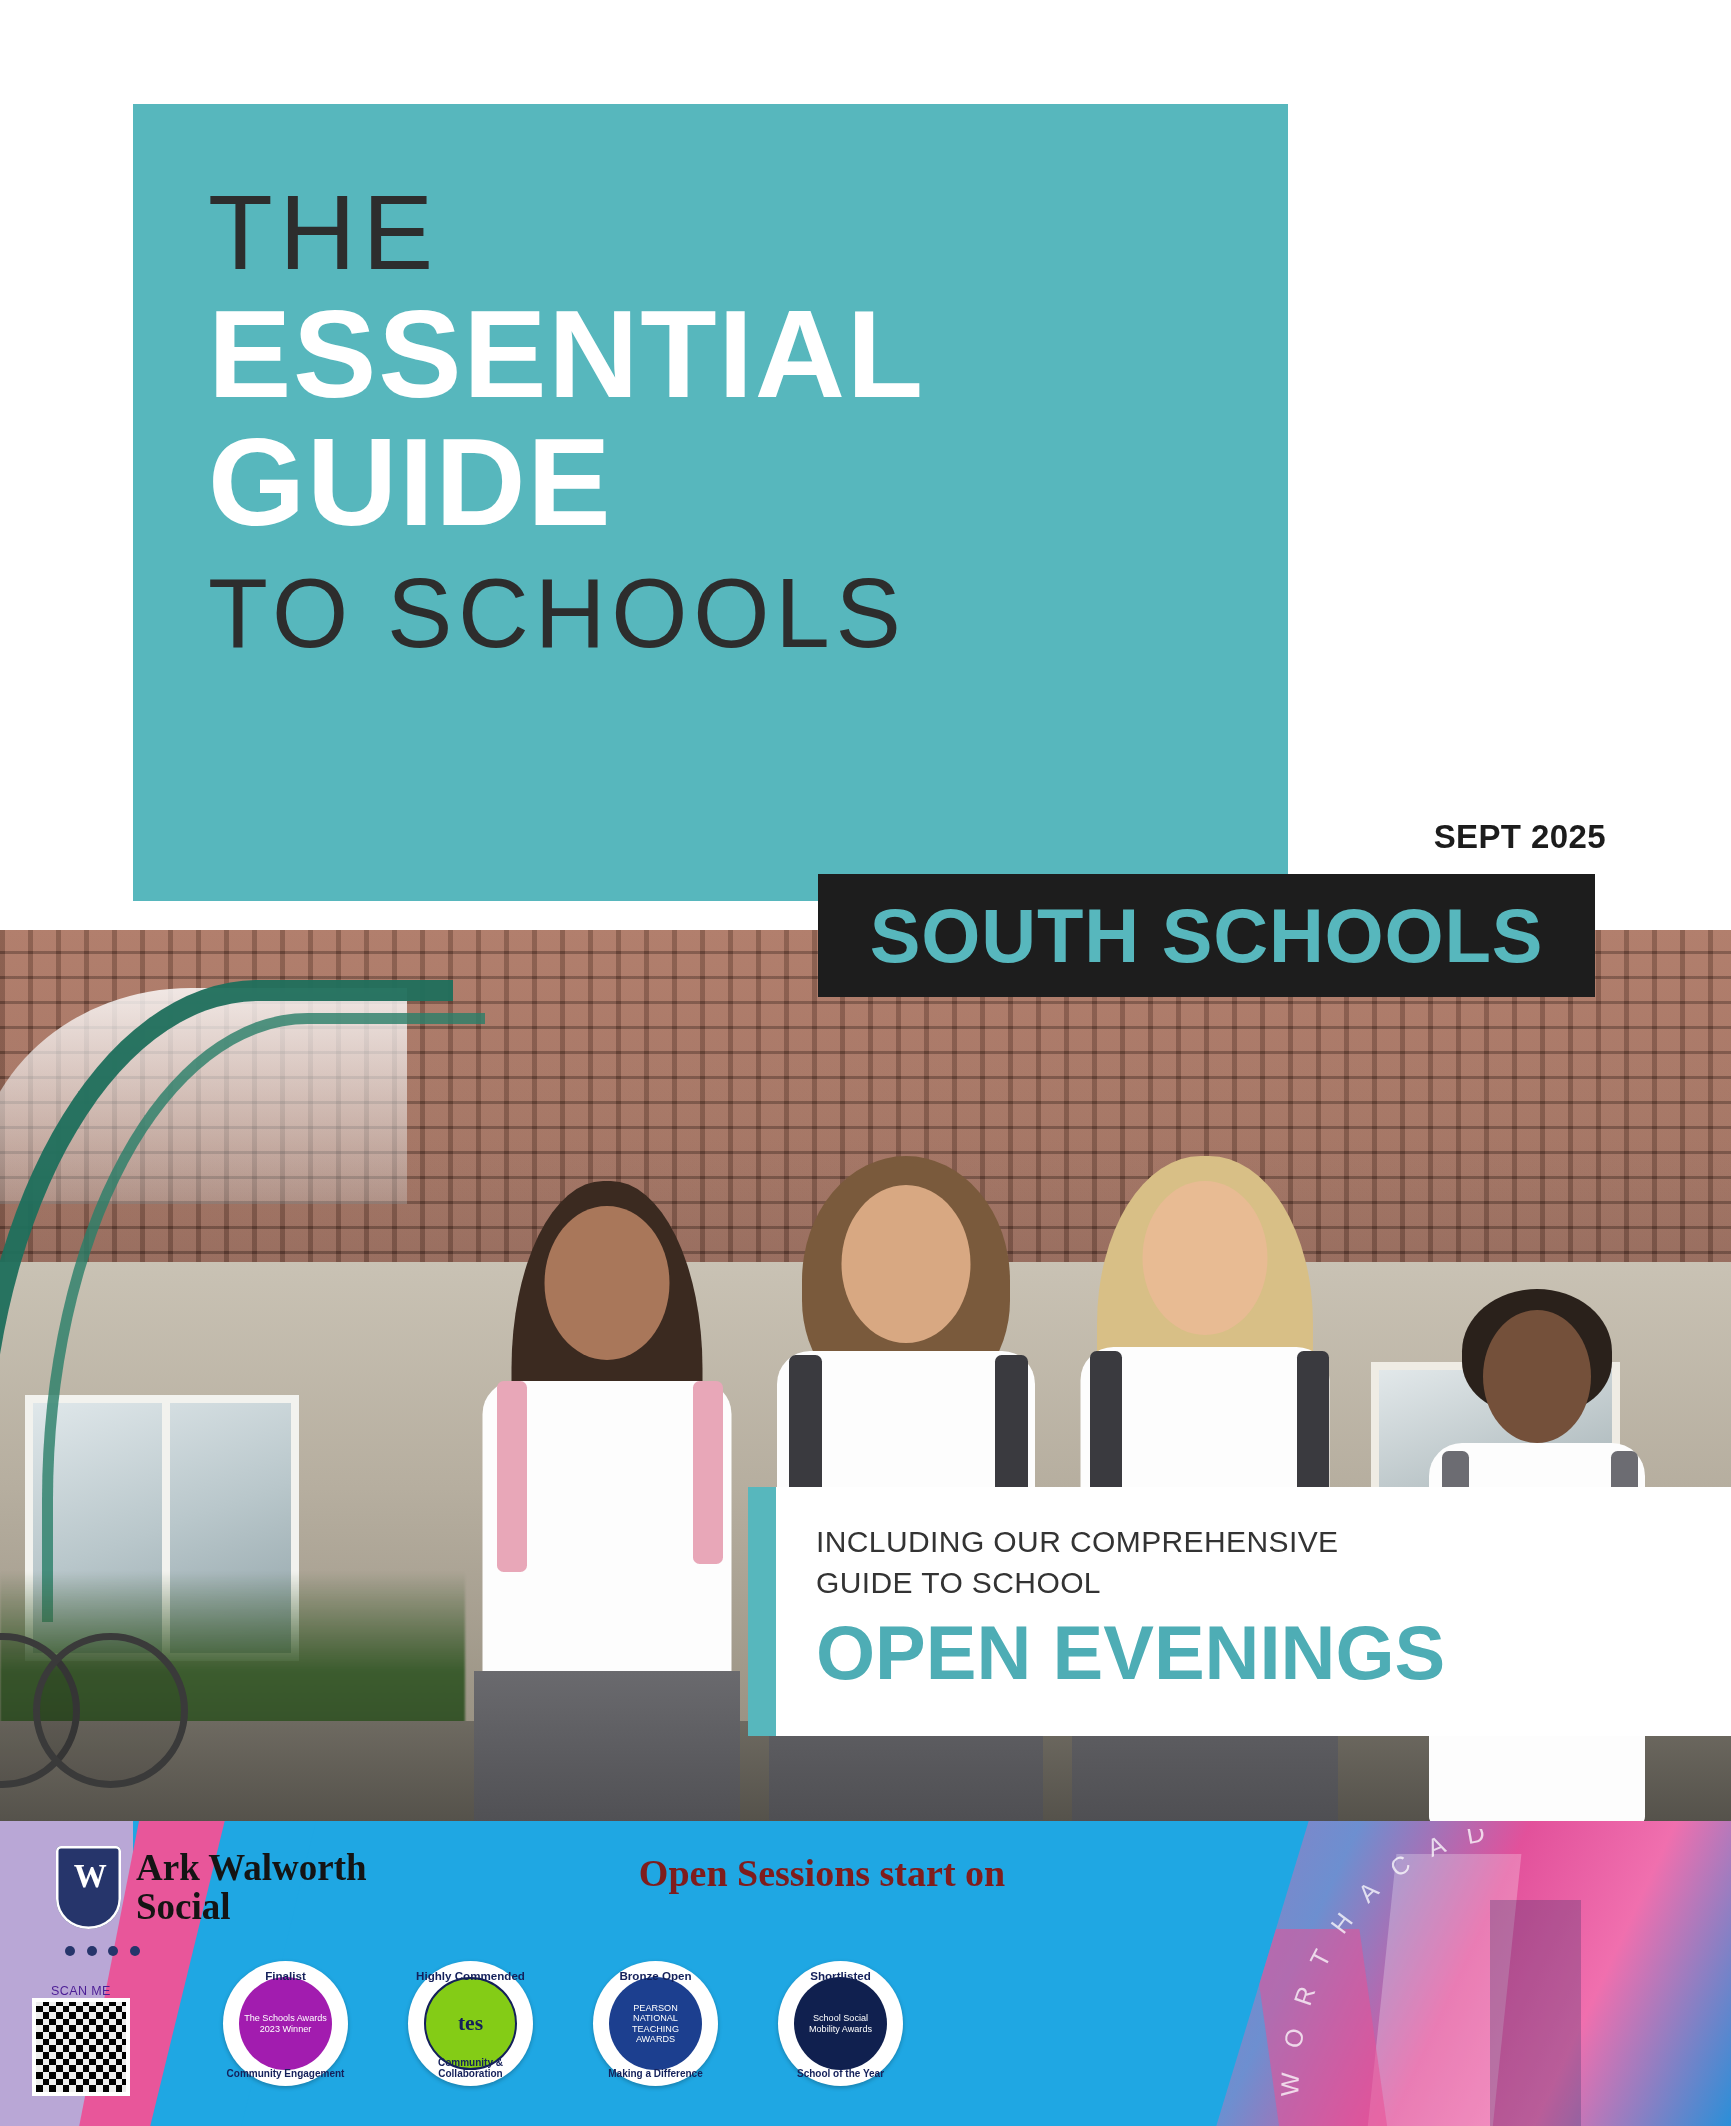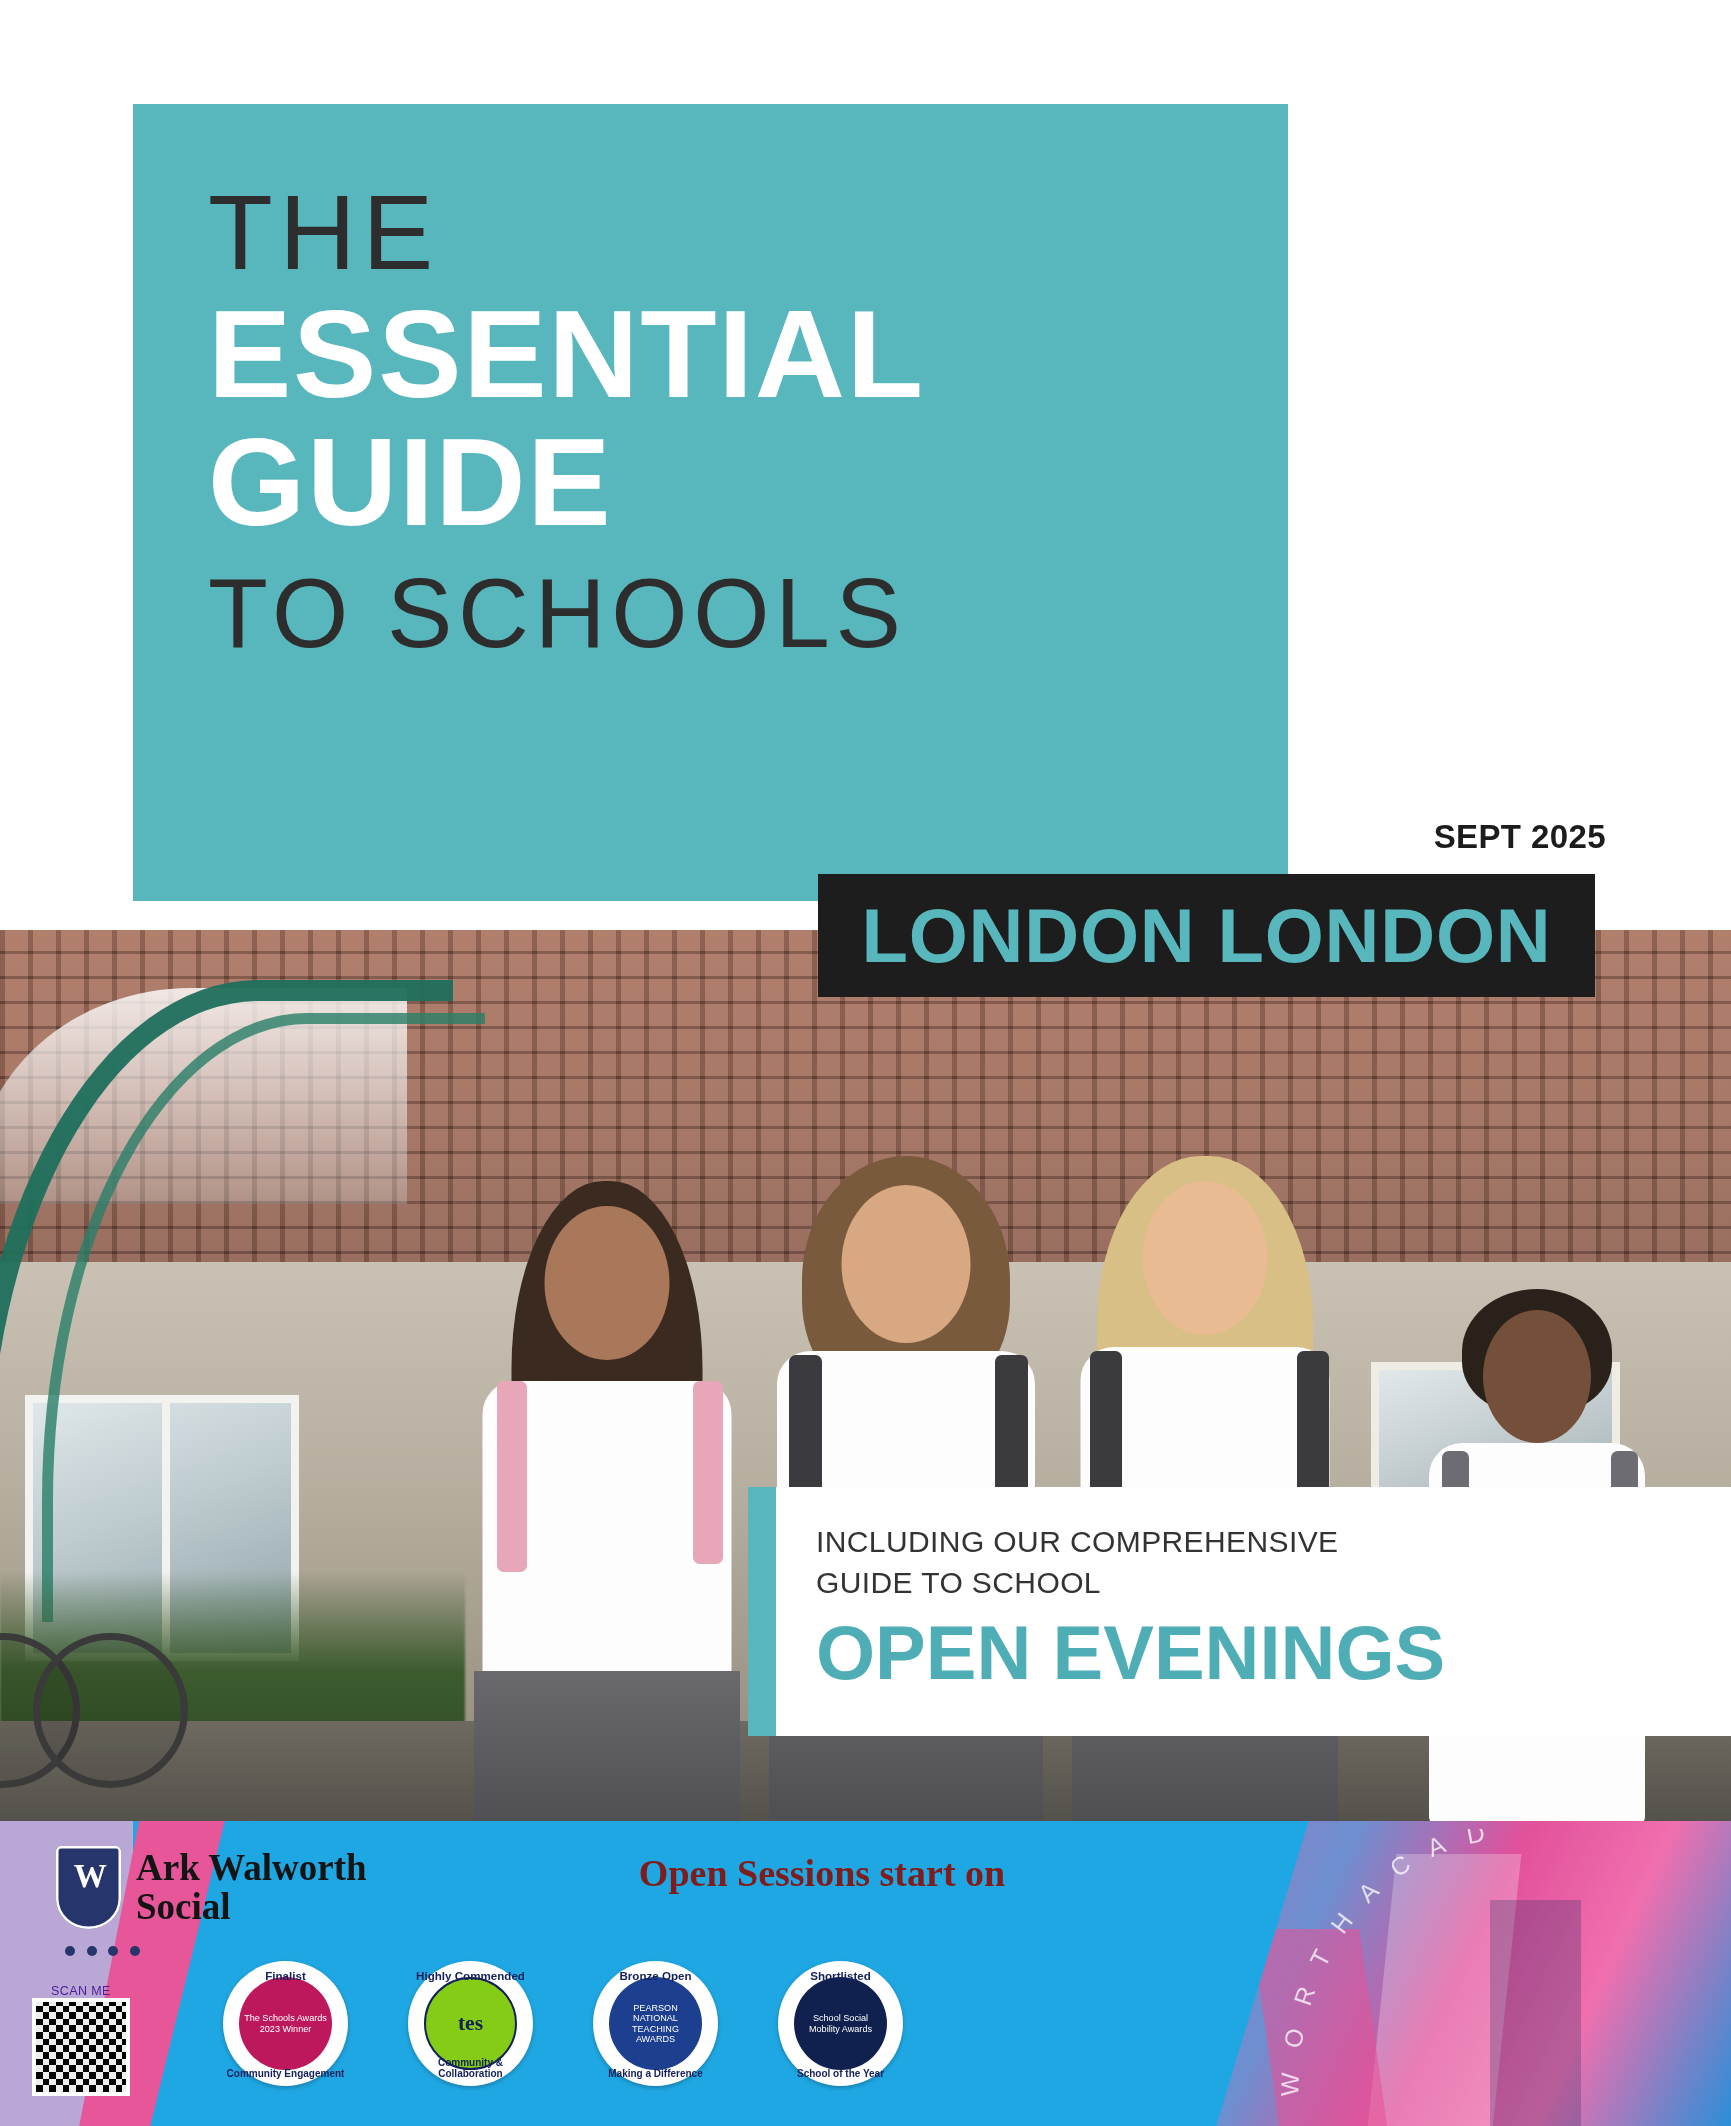--- a/index.html
+++ b/index.html
@@ -395,21 +395,21 @@
   .badge {
     width: 125px; height: 125px;
     border-radius: 50%;
     background: #ffffff;
     position: relative;
     display: flex; align-items: center; justify-content: center;
     box-shadow: 0 1.7px 4.2px rgba(0,0,0,0.25);
   }
   .badge .inner {
     width: 93px; height: 93px; border-radius: 50%;
-    background: #be185d;
+    background: #a21caf;
     display: flex; align-items: center; justify-content: center;
     flex-direction: column;
     color: #ffffff;
     font-size: 9.1px;
     text-align: center;
     line-height: 1.15;
     padding: 5px;
     box-sizing: border-box;
   }
   .badge.b2 .inner { background: #84cc16; color: #14205a; border: 2.5px solid #14205a; }
@@ -513,21 +513,21 @@
   <div class="title-block">
     <div class="title-line t-the">THE</div>
     <div class="title-line t-essential">ESSENTIAL</div>
     <div class="title-line t-guide">GUIDE</div>
     <div class="title-line t-toschools">TO SCHOOLS</div>
   </div>
 
   <div class="issue-date">SEPT 2025</div>
 
   <div class="region-bar">
-    <span>LONDON LONDON</span>
+    <span>SOUTH SCHOOLS</span>
   </div>
 
   <div class="callout">
     <div class="accent"></div>
     <div class="body">
       <div class="sub1">INCLUDING OUR COMPREHENSIVE</div>
       <div class="sub2">GUIDE TO SCHOOL</div>
       <div class="big">OPEN EVENINGS</div>
     </div>
   </div>

